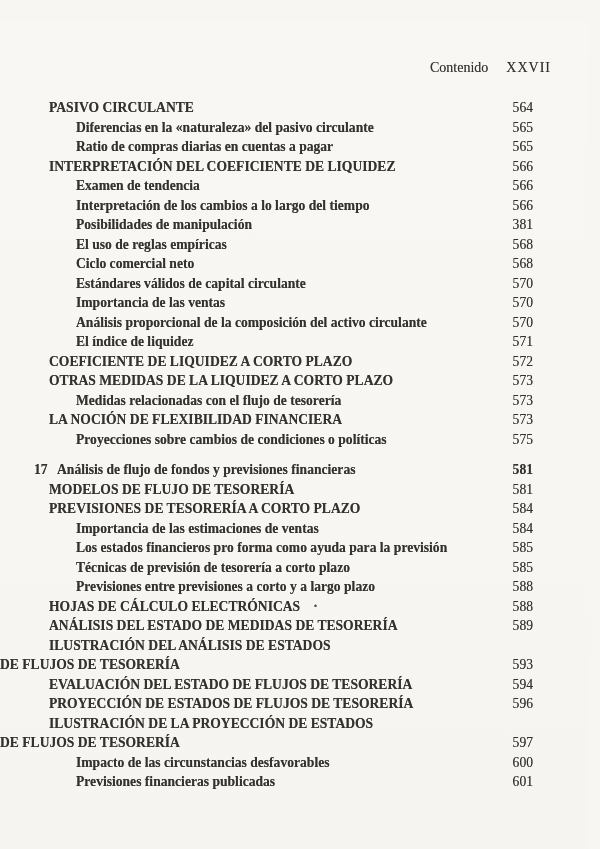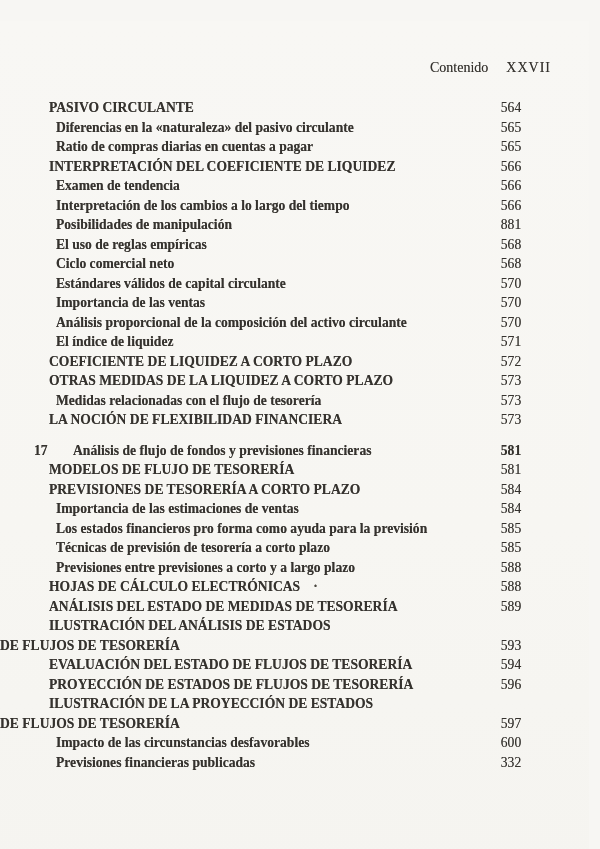--- a/index.html
+++ b/index.html
@@ -49,30 +49,29 @@
     white-space: nowrap;
   }
   .row .title {
     flex: 1;
     overflow: hidden;
     font-weight: bold;
   }
   .row .page-num {
     flex: none;
     width: 44px;
-    text-align: center;
+    text-align: right;
   }
   .row.h1 .title { padding-left: 49px; }
-  .row.h2 .title { padding-left: 56px; }
+  .row.h2 .title { padding-left: 76px; }
   .row.cont .title { }
   .row.chapter {
     font-weight: bold;
     margin-top: 11px;
     padding-left: 34px;
-    gap: 16px;
   }
   .row.chapter .num {
     flex: none;
     width: 23px;
   }
   .row .suffix {
     padding-left: 13px;
     color: #4a473f;
   }
 </style>
@@ -106,21 +105,21 @@
       <div class="row h2">
         <span class="title">Examen de tendencia</span>
         <span class="page-num">566</span>
       </div>
       <div class="row h2">
         <span class="title">Interpretación de los cambios a lo largo del tiempo</span>
         <span class="page-num">566</span>
       </div>
       <div class="row h2">
         <span class="title">Posibilidades de manipulación</span>
-        <span class="page-num">881</span>
+        <span class="page-num">381</span>
       </div>
       <div class="row h2">
         <span class="title">El uso de reglas empíricas</span>
         <span class="page-num">568</span>
       </div>
       <div class="row h2">
         <span class="title">Ciclo comercial neto</span>
         <span class="page-num">568</span>
       </div>
       <div class="row h2">
@@ -147,20 +146,24 @@
         <span class="title">OTRAS MEDIDAS DE LA LIQUIDEZ A CORTO PLAZO</span>
         <span class="page-num">573</span>
       </div>
       <div class="row h2">
         <span class="title">Medidas relacionadas con el flujo de tesorería</span>
         <span class="page-num">573</span>
       </div>
       <div class="row h1">
         <span class="title">LA NOCIÓN DE FLEXIBILIDAD FINANCIERA</span>
         <span class="page-num">573</span>
+      </div>
+      <div class="row h2">
+        <span class="title">Proyecciones sobre cambios de condiciones o políticas</span>
+        <span class="page-num">575</span>
       </div>
       <div class="row chapter">
         <span class="num">17</span>
         <span class="title">Análisis de flujo de fondos y previsiones financieras</span>
         <span class="page-num">581</span>
       </div>
       <div class="row h1">
         <span class="title">MODELOS DE FLUJO DE TESORERÍA</span>
         <span class="page-num">581</span>
       </div>
@@ -215,17 +218,17 @@
       <div class="row cont">
         <span class="title">DE FLUJOS DE TESORERÍA</span>
         <span class="page-num">597</span>
       </div>
       <div class="row h2">
         <span class="title">Impacto de las circunstancias desfavorables</span>
         <span class="page-num">600</span>
       </div>
       <div class="row h2">
         <span class="title">Previsiones financieras publicadas</span>
-        <span class="page-num">332</span>
+        <span class="page-num">601</span>
       </div>
     </div>
 
 </div>
 
 </body></html>

